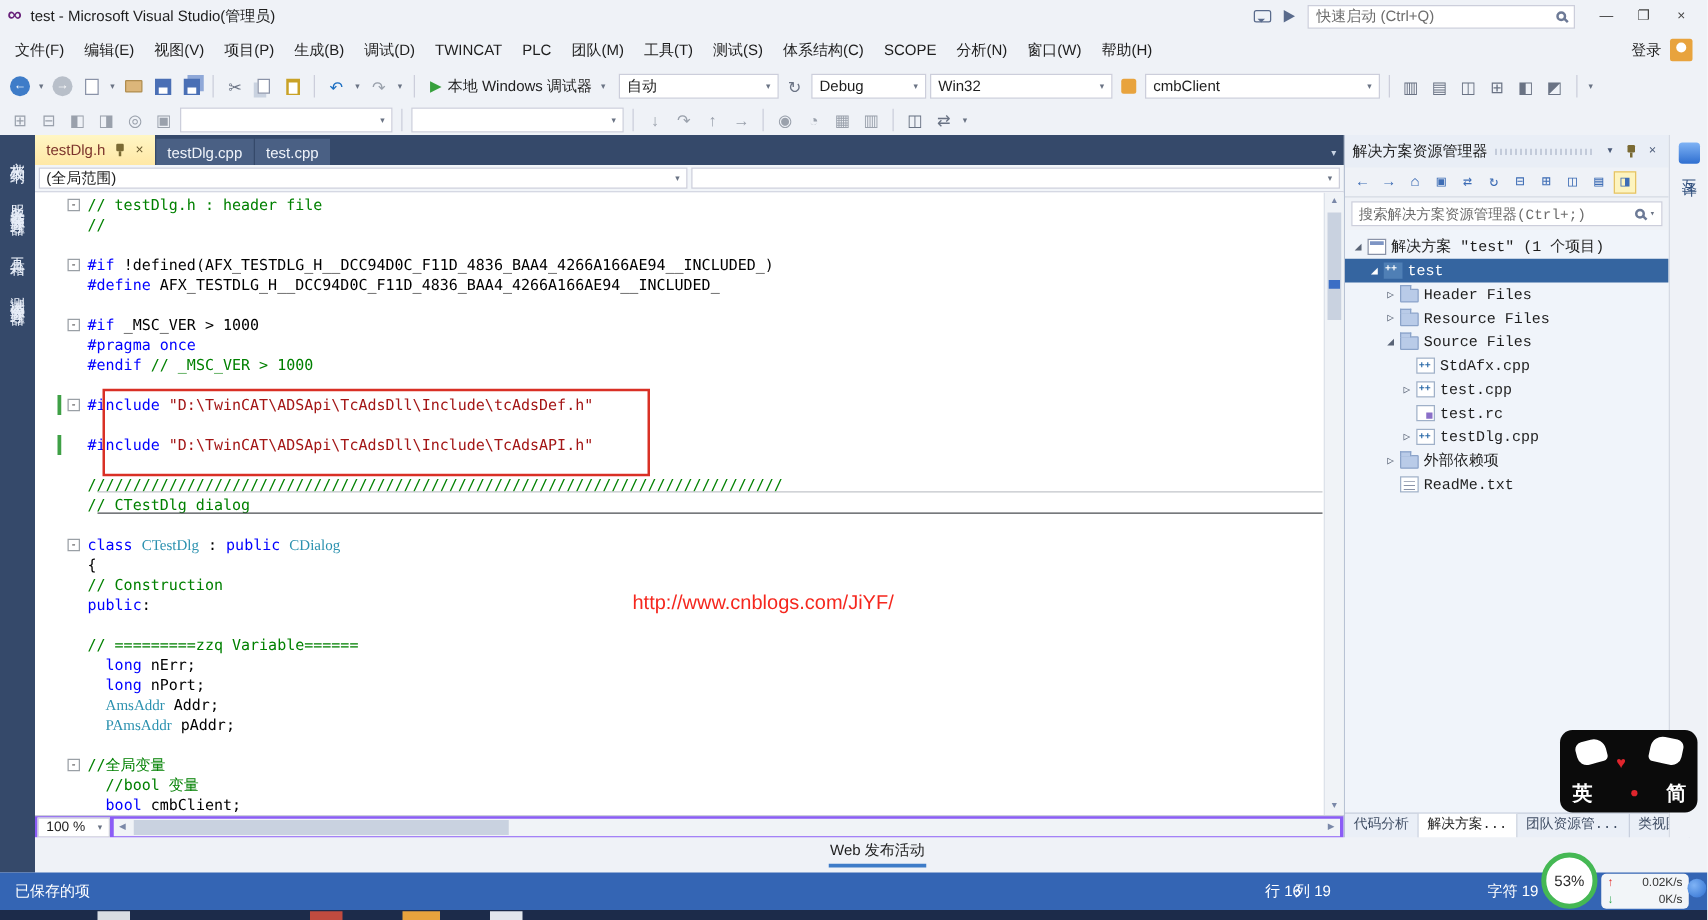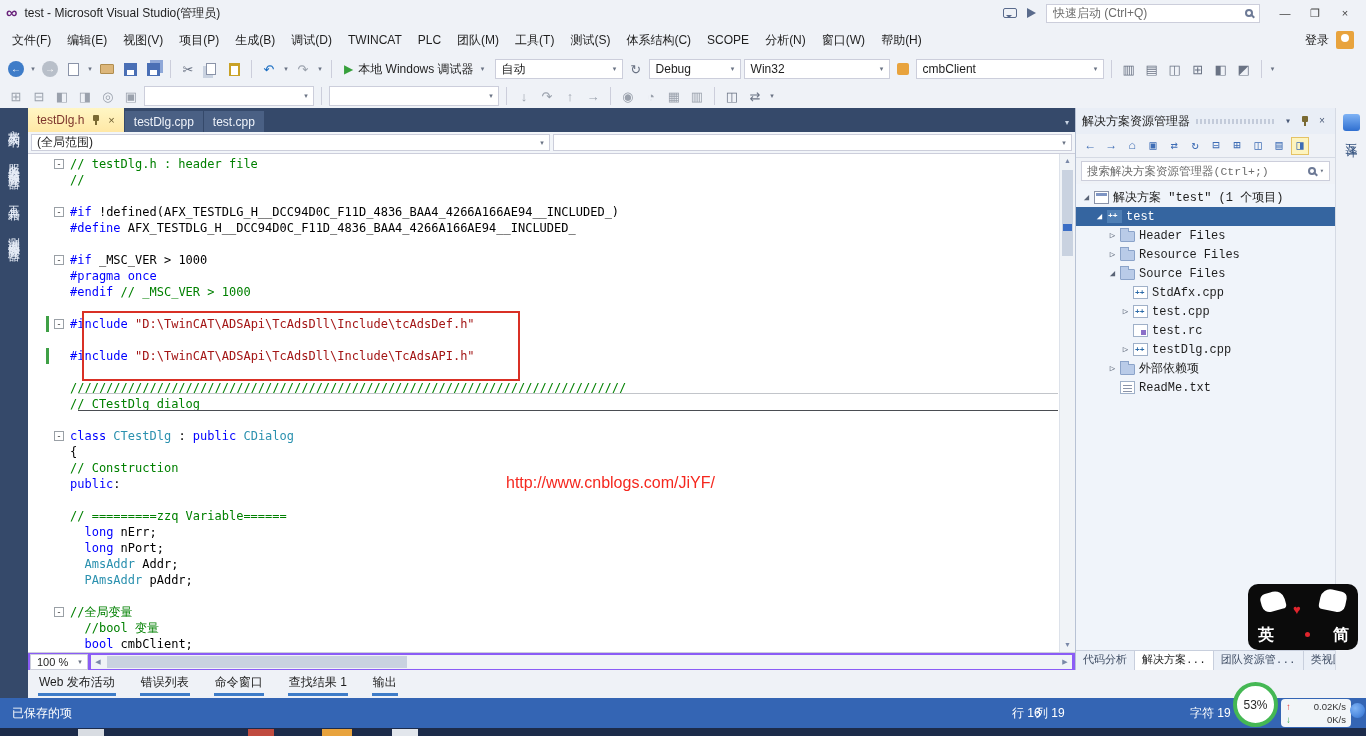--- a/index.html
+++ b/index.html
@@ -77,21 +77,21 @@
   .nav-combo{height:17px;flex:1;background:#fff;border:1px solid #CCCEDB;display:flex;align-items:center;}
   .nav-combo .val{padding:0 5px;flex:1;color:#1E1E1E;font-size:12px;}
   .nav-combo .dd{width:14px;text-align:center;color:#6A7384;font-size:7px;}
 
   .code-wrap{flex:1;display:flex;background:#fff;overflow:hidden;}
   .code-area{flex:1;padding-top:2px;overflow:hidden;}
   .line{display:flex;height:16px;line-height:16px;font-family:"DejaVu Sans Mono",monospace;font-size:12px;white-space:pre;}
   .gutter{width:42px;position:relative;flex:none;}
   .fold-box{position:absolute;left:26px;top:3px;width:10px;height:10px;border:1px solid #9AA0A6;background:#fff;font-size:9px;line-height:8px;text-align:center;color:#333;font-style:normal;}
   .chg{position:absolute;left:18px;top:0;width:3px;height:16px;background:#3FA046;}
-  .tok-c{color:#008000;} .tok-k{color:#0000FF;} .tok-s{color:#A31515;} .tok-t{color:#2B91AF;} .tok-p{color:#000;}
+  .tok-c{color:#008000;} .tok-k{color:#0000FF;} .tok-s{color:#A31515;} .tok-t{color:#2B91AF;font-family:Liberation Serif, serif;} .tok-p{color:#000;}
 
   .vscroll{width:16px;background:#F0F3F7;border-left:1px solid #DDE2EA;position:relative;flex:none;}
   .varrow{position:absolute;left:0;width:15px;height:14px;text-align:center;font-size:7px;color:#7A88A8;line-height:14px;}
   .varrow.top{top:0;} .varrow.bot{bottom:0;}
   .vthumb{position:absolute;left:2px;top:16px;width:11px;height:86px;background:#C9D2E0;}
   .vmarker{position:absolute;left:3px;top:70px;width:9px;height:7px;background:#3B6EC5;}
 
   .editor-bottom{height:18px;background:#8b5cf6;display:flex;align-items:center;border-top:1px solid #CCCEDB;flex:none;}
   .zoom-combo{width:58px;height:16px;margin-left:2px;}
   .zoom-combo .val{font-size:11px;}
@@ -133,21 +133,21 @@
   .se-tabs{height:20px;display:flex;border-top:1px solid #C8CFDD;background:#EAEFF7;flex:none;}
   .se-tab{padding:0 7px;line-height:19px;font-size:11px;color:#3E4C63;border-right:1px solid #C8CFDD;white-space:nowrap;}
   .se-tab.active{background:#fff;color:#1E1E1E;}
 
   
   .right-strip{width:31px;background:#EFF2F7;border-left:1px solid #D5DAE4;flex:none;display:flex;flex-direction:column;align-items:center;padding-top:6px;}
   .rs-icon{width:17px;height:17px;background:linear-gradient(#7FB3F5,#2F6FD0);border-radius:3px;margin-bottom:3px;}
   .rs-label{writing-mode:vertical-rl;text-orientation:upright;font-size:12px;color:#33517E;letter-spacing:2px;}
 
   
-  .panel-tabs-row{position:absolute;left:28px;top:670px;width:1338px;height:28px;background:#EFF2F7;display:flex;align-items:center;gap:24px;padding-left:10px;}
+  .panel-tabs-row{position:absolute;left:28px;top:670px;width:1338px;height:28px;background:#EFF2F7;display:flex;align-items:center;gap:24px;padding-left:10px;flex-direction:column;}
   .ptab{position:relative;padding:2px 1px 5px 1px;white-space:nowrap;}
   .ptab .pund{position:absolute;left:0;right:0;bottom:0;height:3px;background:#3E7CC8;}
 
   
   .statusbar{position:absolute;left:0;top:698px;width:1366px;height:30px;background:#3465B4;color:#fff;display:flex;align-items:center;}
   .sb-left{padding-left:12px;}
   .sb-line{position:absolute;left:1012px;} .sb-col{position:absolute;left:1036px;} .sb-char{position:absolute;left:1190px;}
   .taskbar{position:absolute;left:0;top:728px;width:1366px;height:8px;background:#1C2B4A;}
   .tk{position:absolute;top:1px;height:7px;}
 

